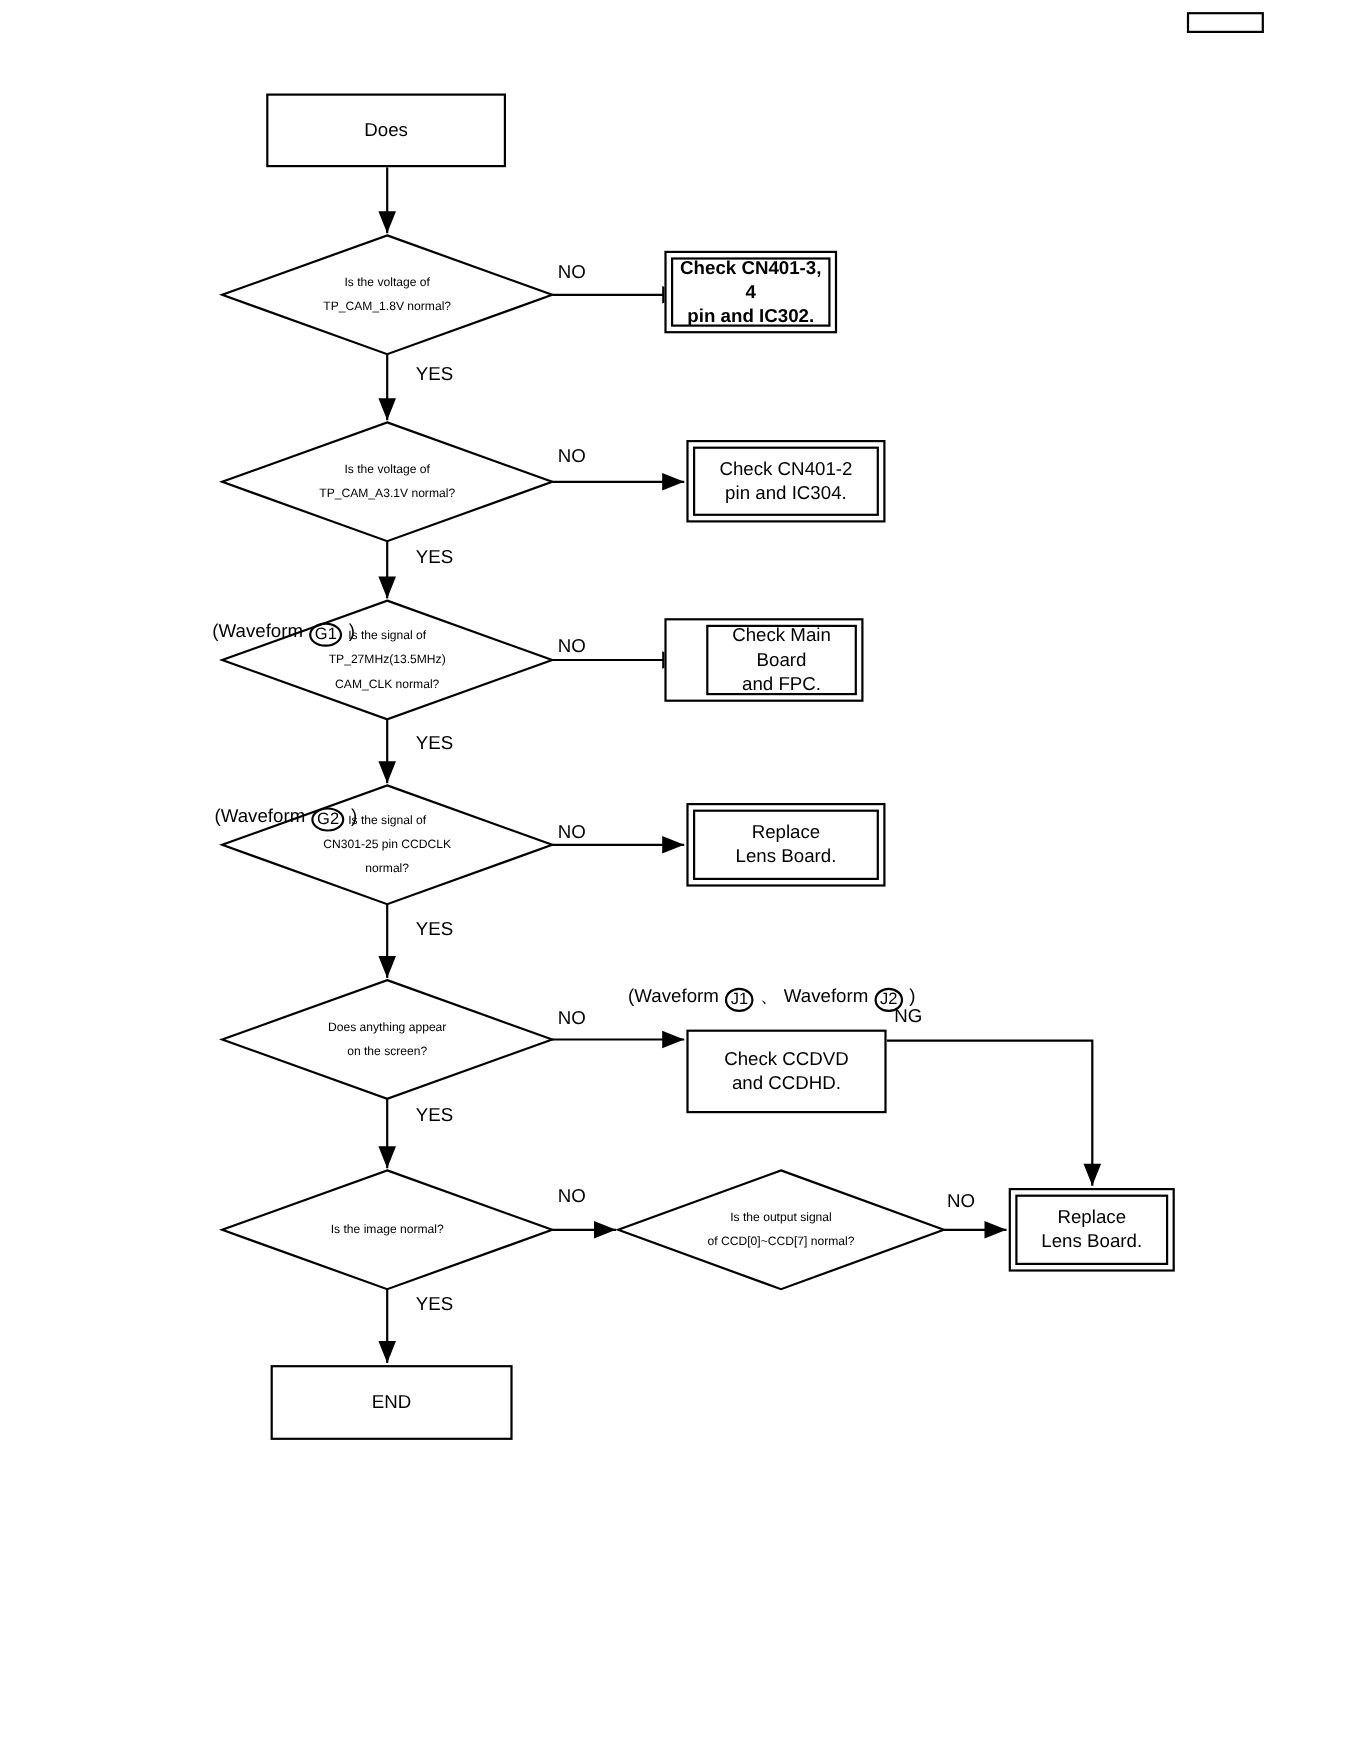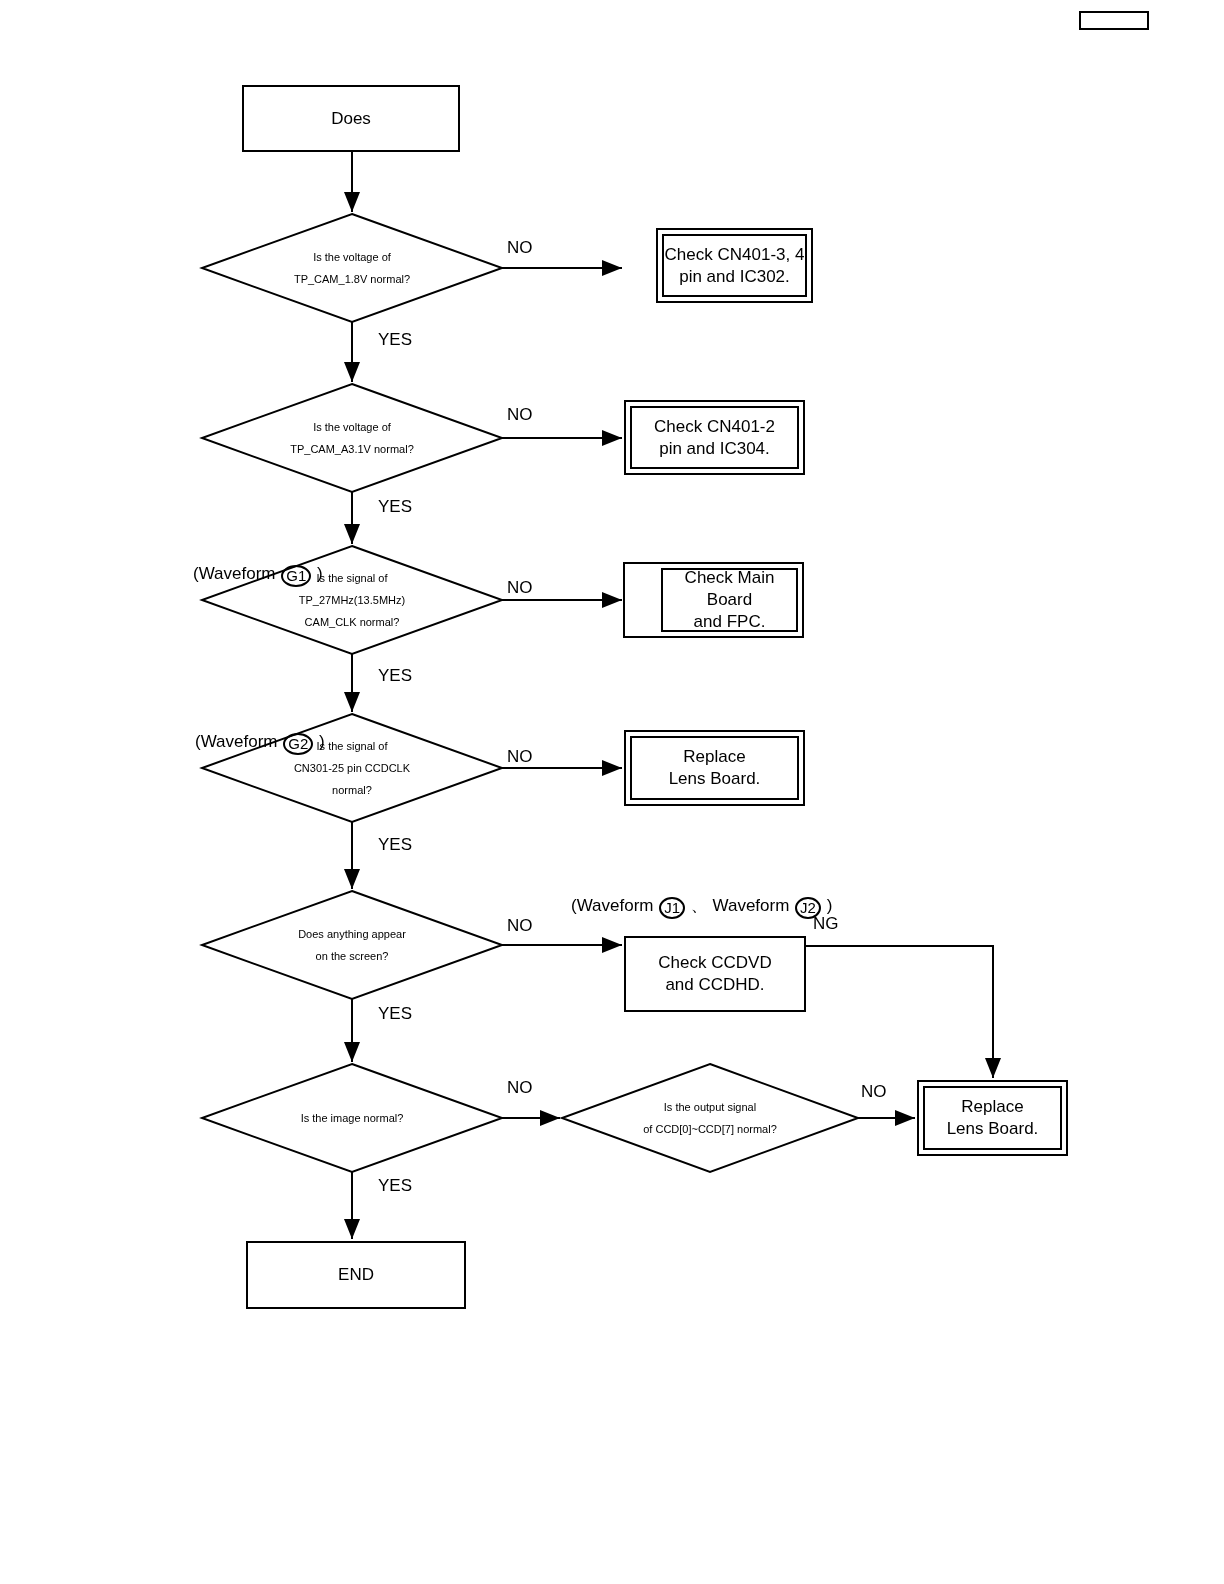--- a/index.html
+++ b/index.html
@@ -71,31 +71,31 @@
       <polygon fill="#fff" points="352,891 502,945 352,999 202,945"></polygon>
       <polygon fill="#fff" points="352,1064 502,1118 352,1172 202,1118"></polygon>
       <polygon fill="#fff" points="710,1064 858,1118 710,1172 562,1118"></polygon>
     </g>
   </svg>
 
   <div class="corner" style="left:1079px;top:11px;width:70px;height:19px;"></div>
 
   <div class="node" style="left:242px;top:85px;width:218px;height:67px;">Does</div>
 
-  <div class="dbl" style="left:656px;top:228px;width:157px;height:75px;">
+  <div class="dbl" style="left:604px;top:228px;width:157px;height:75px;font-weight:bold;">
     <div class="dbl-inner">Check CN401-3, 4
 pin and IC302.</div>
   </div>
 
   <div class="dbl" style="left:624px;top:400px;width:181px;height:75px;">
     <div class="dbl-inner">Check CN401-2
 pin and IC304.</div>
   </div>
 
-  <div class="dbl" style="left:623px;top:562px;width:181px;height:76px;padding-left:36px;">
+  <div class="dbl" style="left:604px;top:562px;width:181px;height:76px;padding-left:36px;">
     <div class="dbl-inner">Check Main Board
 and FPC.</div>
   </div>
 
   <div class="dbl" style="left:624px;top:730px;width:181px;height:76px;">
     <div class="dbl-inner">Replace
 Lens Board.</div>
   </div>
 
   <div class="node" style="left:624px;top:908px;width:182px;height:76px;margin-top:28px;">Check CCDVD

